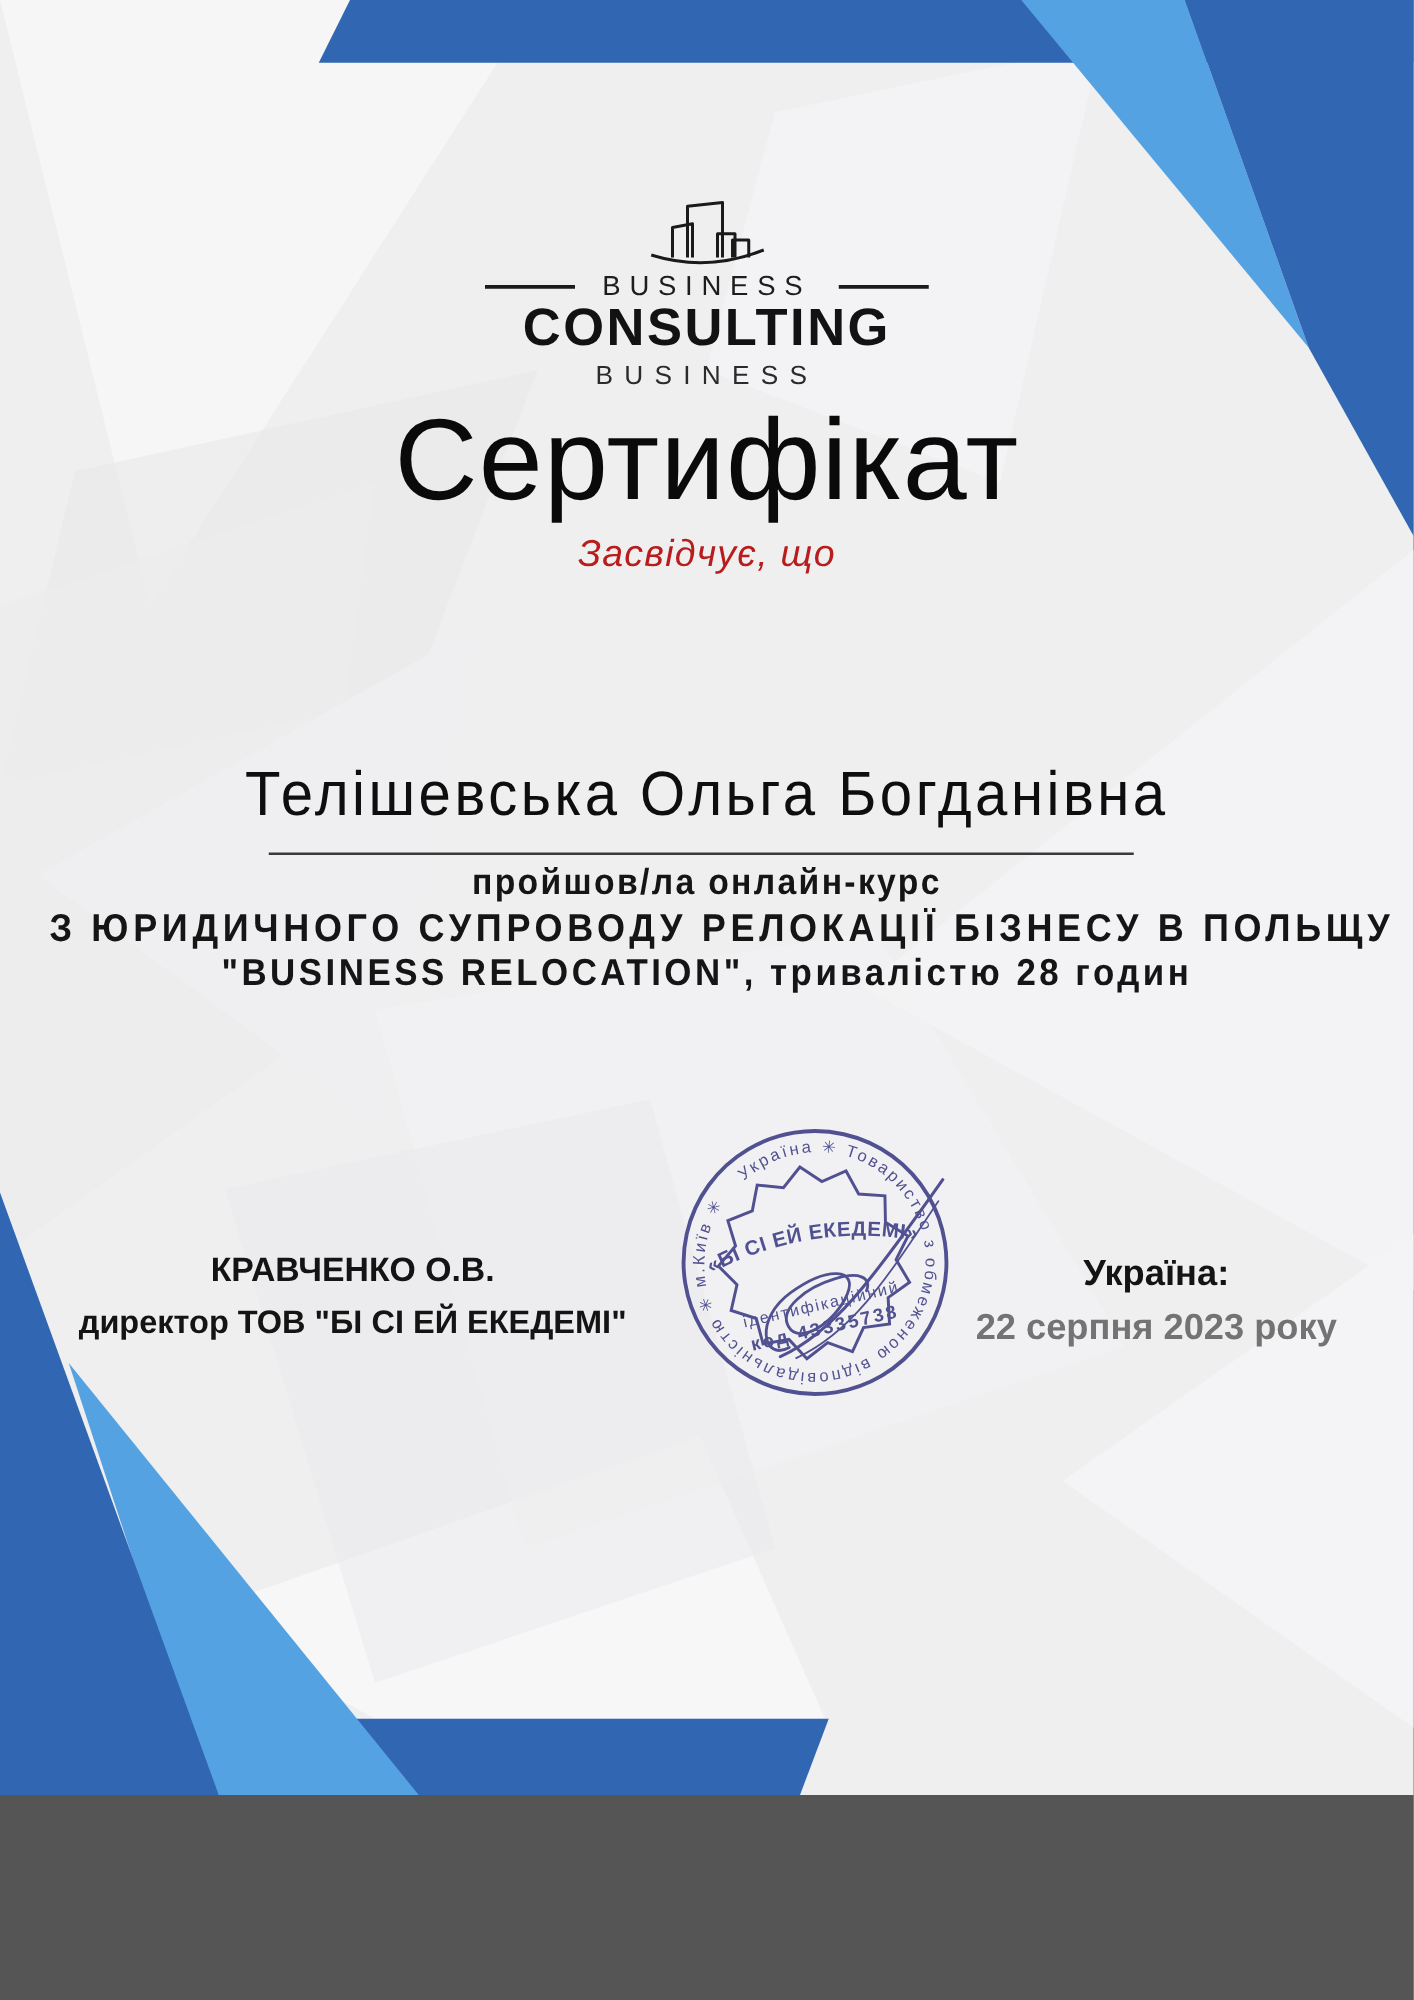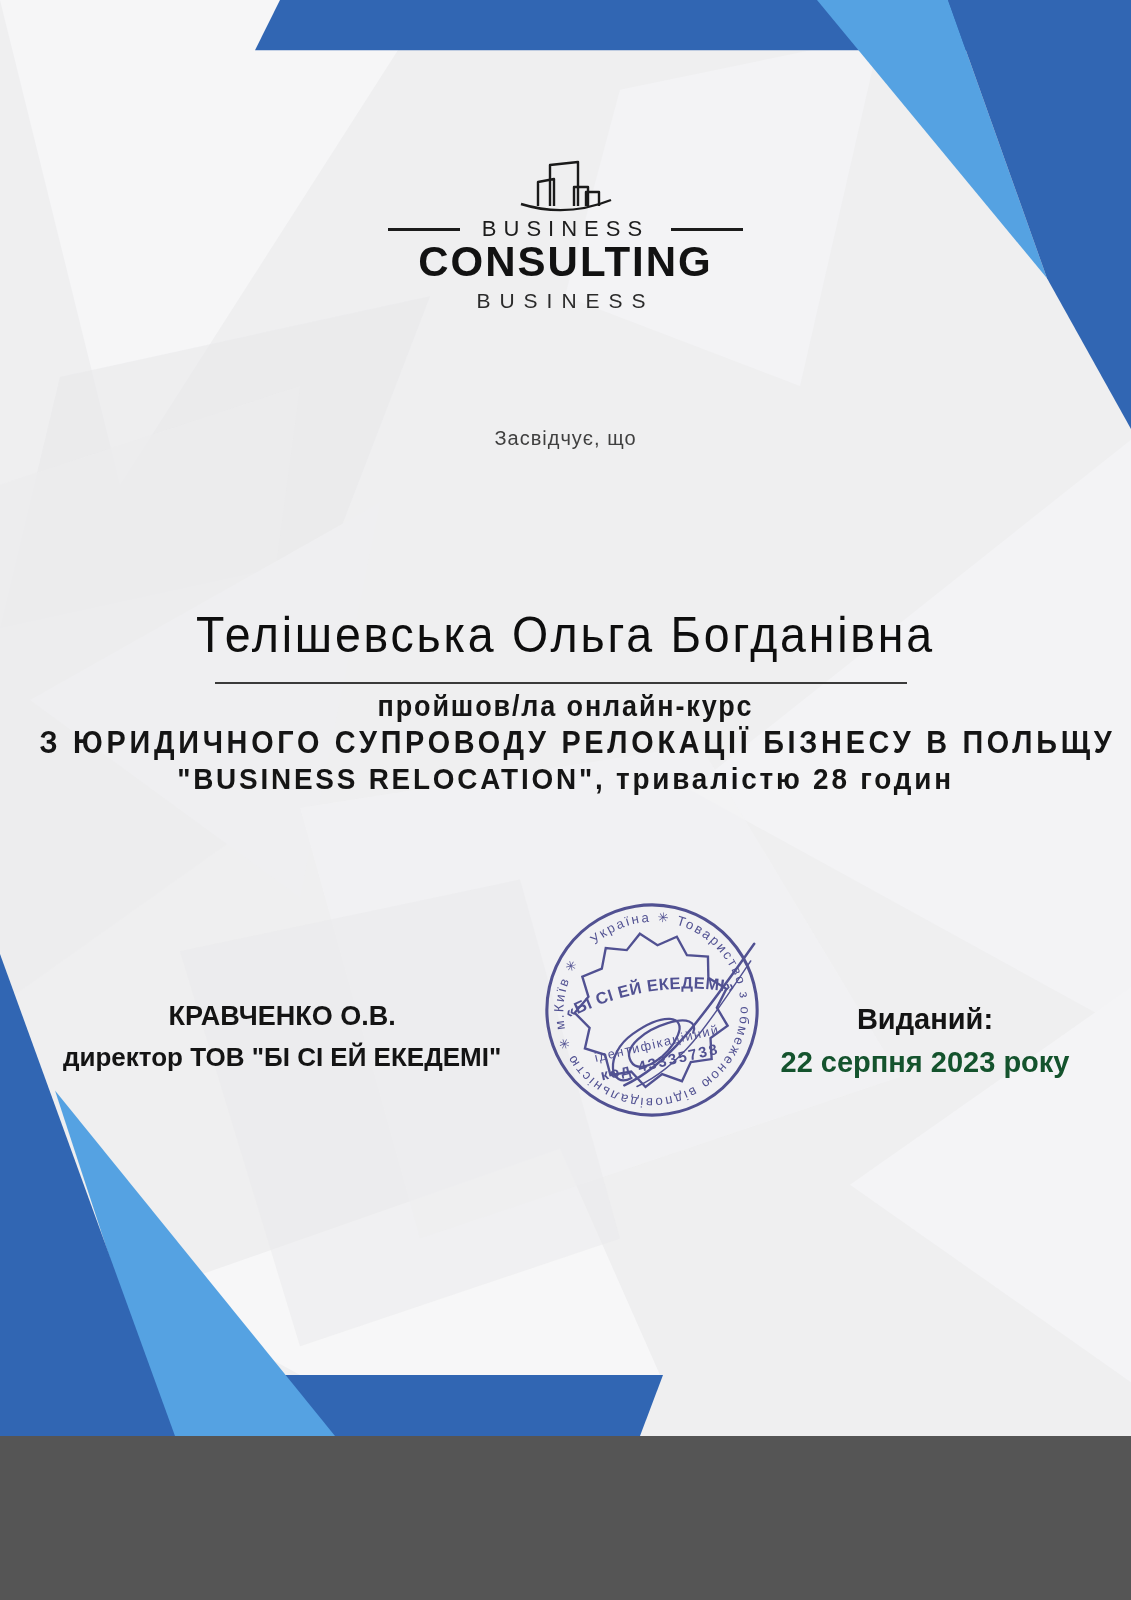--- a/index.html
+++ b/index.html
@@ -14,32 +14,32 @@
   .logo-icon{position:absolute;top:156px;left:0;width:100%;display:flex;justify-content:center;}
   .logo-business-row{
     position:absolute;top:216px;left:0;width:100%;
     display:flex;align-items:center;justify-content:center;gap:22px;
   }
   .logo-business-row .rule{width:72px;height:3px;background:#1b1b1b;}
   .logo-business{font-size:22px;letter-spacing:7px;color:#1d1d1d;font-weight:500;}
   .logo-consulting{top:238px;font-size:42px;font-weight:bold;letter-spacing:2px;color:#121212;}
   .logo-academy{top:289px;font-size:21px;letter-spacing:9px;color:#2b2b2b;}
   .cert-title{top:316px;font-size:92px;font-weight:400;color:#0a0a0a;letter-spacing:1px;}
-  .cert-subtitle{top:427px;font-size:20px;letter-spacing:1px;color:#404040;}
+  .cert-subtitle{top:427px;font-size:30px;font-style:italic;letter-spacing:1px;color:#b91c1c;}
   .recipient{top:606px;font-size:50px;letter-spacing:3px;color:#0e0e0e;}
   .name-underline{position:absolute;top:682px;left:215px;width:692px;height:2px;background:#3a3a3a;}
   .course1{top:690px;font-size:29px;font-weight:bold;letter-spacing:2px;color:#151515;}
   .course2{top:725px;font-size:31px;font-weight:bold;letter-spacing:4px;color:#151515;}
   .course3{top:762px;font-size:30px;font-weight:bold;letter-spacing:3px;color:#151515;}
   .sig-block{position:absolute;left:63px;top:1001px;text-align:center;}
   .sig-name{font-size:27px;font-weight:bold;color:#141414;}
   .sig-role{font-size:26px;font-weight:bold;color:#141414;margin-top:10px;}
   .issued-block{position:absolute;left:755px;top:1003px;width:340px;text-align:center;}
   .issued-label{font-size:29px;font-weight:bold;color:#141414;}
-  .issued-date{font-size:29px;font-weight:bold;color:#14532d;margin-top:10px;}
+  .issued-date{font-size:29px;font-weight:bold;color:#737373;margin-top:10px;}
   .stamp{position:absolute;left:518px;top:876px;opacity:.88;transform:rotate(-9deg);}
   .stamp .ink-stroke{fill:none;stroke:var(--stamp-ink,#3c3c85);}
   .stamp text{fill:var(--stamp-ink,#3c3c85);font-family:"Liberation Sans",sans-serif;}
 </style>
 </head>
 <body>
 
 <div class="page">
 
   <svg class="bg" viewBox="0 0 1131 1600" preserveAspectRatio="none" aria-hidden="true">
@@ -78,36 +78,37 @@
     </svg>
   </div>
   <div class="logo-business-row">
     <span class="rule"></span>
     <span class="logo-business">BUSINESS</span>
     <span class="rule"></span>
   </div>
   <div class="abs logo-consulting">CONSULTING</div>
   <div class="abs logo-academy">BUSINESS</div>
 
+  <div class="abs cert-title">Сертифікат</div>
   <div class="abs cert-subtitle">Засвідчує, що</div>
 
   <div class="abs recipient condensed">Телішевська Ольга Богданівна</div>
   <div class="name-underline"></div>
 
   <div class="abs course1 condensed">пройшов/ла онлайн-курс</div>
   <div class="abs course2 condensed">З ЮРИДИЧНОГО СУПРОВОДУ РЕЛОКАЦІЇ БІЗНЕСУ В ПОЛЬЩУ</div>
   <div class="abs course3 condensed">"BUSINESS RELOCATION", тривалістю 28 годин</div>
 
   <div class="sig-block">
     <div class="sig-name">КРАВЧЕНКО О.В.</div>
     <div class="sig-role">директор ТОВ "БІ СІ ЕЙ ЕКЕДЕМІ"</div>
   </div>
 
   <div class="issued-block">
-    <div class="issued-label">Виданий:</div>
+    <div class="issued-label">Україна:</div>
     <div class="issued-date">22 серпня 2023 року</div>
   </div>
 
   <svg class="stamp" width="268" height="268" viewBox="0 0 260 260">
     <defs>
       <path id="ringPath" d="M 85.5,58.8 A 84,84 0 1 1 174.5,201.2 A 84,84 0 1 1 85.5,58.8"></path>
       <path id="archPath" d="M 48,126 Q 130,98 212,126"></path>
     </defs>
     <circle class="ink-stroke" cx="130" cy="130" r="102" stroke-width="3"></circle>
     <polygon id="stamp-star" class="ink-stroke" stroke-width="2.3" points="130.0,55.0 145.1,68.8 164.9,63.6 171.8,82.8 191.7,87.4 188.9,107.7 204.5,121.0 192.5,137.6 200.1,156.6 181.8,165.8 179.7,186.1 159.3,185.8 147.9,202.8 130.0,193.0 112.1,202.8 100.7,185.8 80.3,186.1 78.2,165.8 59.9,156.6 67.5,137.6 55.5,121.0 71.1,107.7 68.3,87.4 88.2,82.8 95.1,63.6 114.9,68.8"></polygon>

